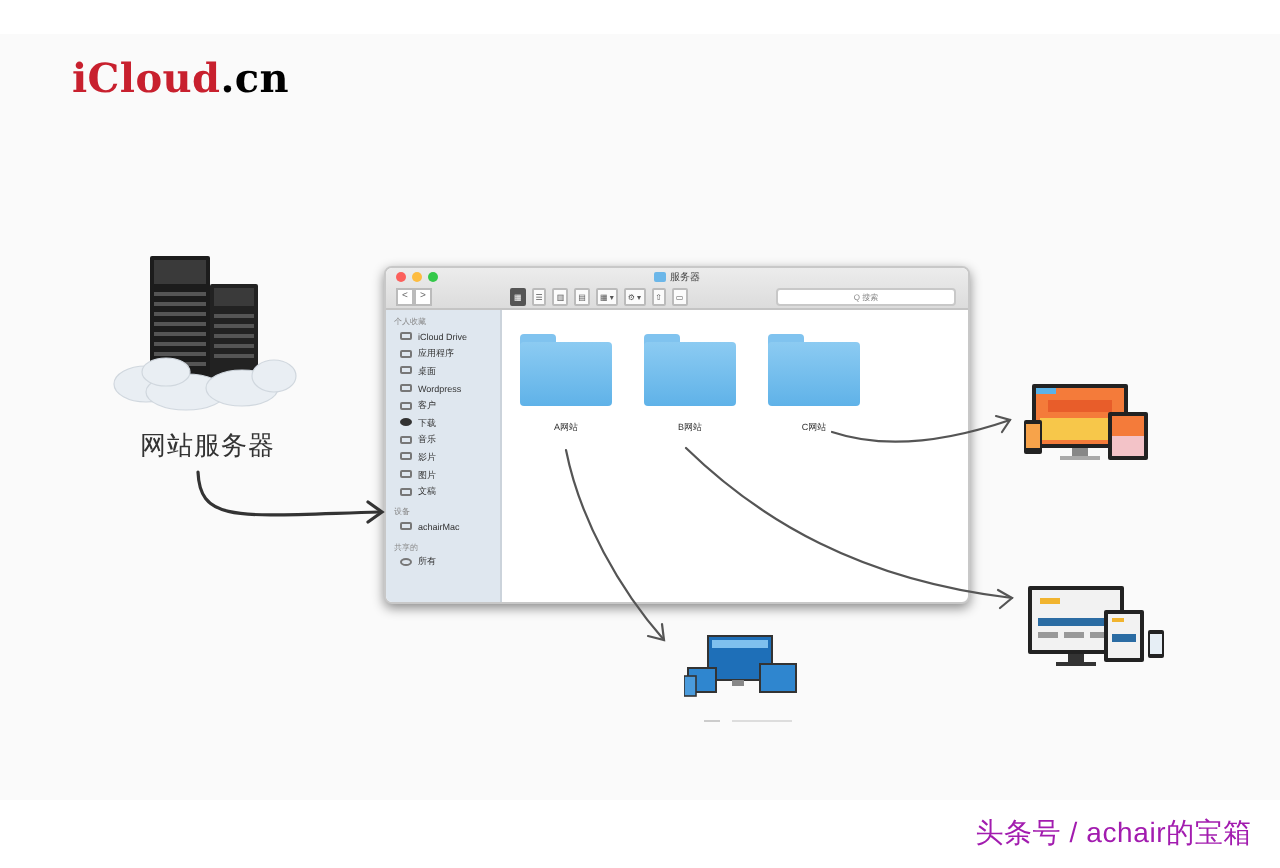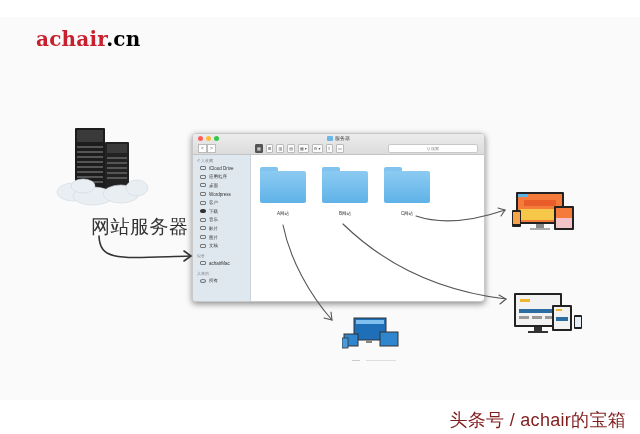--- a/index.html
+++ b/index.html
@@ -2,21 +2,21 @@
 <html><head>
 <meta charset="utf-8">
 <style>
   html, body { margin:0; padding:0; }
   body { width:640px; height:434px; background:#ffffff; position:relative; overflow:hidden; font-family:"Liberation Sans", sans-serif; }
   .slide { position:absolute; left:0; top:17px; width:640px; height:383px; background:#fafafa; }
   .logo { position:absolute; left:36px; top:27px; font-family:"DejaVu Serif", "Liberation Serif", serif; font-size:20px; font-weight:bold; letter-spacing:0.2px; }
   .logo .main { color:#c8202e; }
   .logo .dot { color:#000000; }
   .server-wrap { position:absolute; left:55px; top:128px; width:95px; height:80px; }
-  .server-label { position:absolute; left:70px; top:214px; font-size:19px; color:#333; letter-spacing:0.5px;margin-left:21px; }
+  .server-label { position:absolute; left:70px; top:214px; font-size:13px; color:#333; letter-spacing:0.5px; }
   .overlay { position:absolute; left:0; top:0; width:640px; height:434px; pointer-events:none; }
   .finder { position:absolute; left:192px; top:133px; width:291px; height:167px; background:#fff; border-radius:4px; box-shadow:0 2px 6px rgba(0,0,0,0.45); overflow:hidden; border:1px solid #c8c8c8; }
   .titlebar { position:absolute; left:0; top:0; width:100%; height:20px; background:linear-gradient(#ececec,#dcdcdc); border-bottom:1px solid #c4c4c4; }
   .lights { position:absolute; left:5px; top:2px; display:flex; gap:3px; }
   .light { width:5px; height:5px; border-radius:50%; }
   .title { position:absolute; left:0; right:0; top:1px; text-align:center; font-size:5px; color:#444; }
   .title .ficon { display:inline-block; width:6px; height:5px; background:#6cb7e9; border-radius:1px; vertical-align:middle; margin-right:2px; }
   .navbtns { position:absolute; left:5px; top:10px; display:flex; }
   .navbtn { width:7px; height:7px; border:1px solid #bbb; background:#fff; font-size:5px; line-height:7px; text-align:center; color:#666; }
   .tools { position:absolute; left:62px; top:10px; display:flex; gap:3px; }
@@ -26,29 +26,29 @@
   .sidebar { position:absolute; left:0; top:21px; width:57px; bottom:0; background:#dfe7ef; border-right:1px solid #cbd3db; }
   .sb-head { font-size:4px; color:#888; padding-left:4px; height:7px; line-height:7px; margin-top:2px; }
   .sb-item { display:flex; align-items:center; height:8.6px; padding-left:7px; font-size:4.5px; color:#333; }
   .sb-icon { display:inline-block; width:6px; height:4px; border:1px solid #777; border-radius:1px; margin-right:3px; box-sizing:border-box; font-size:4px; line-height:3px; text-align:center; color:#555; }
   .content { position:absolute; left:58px; top:21px; right:0; bottom:0; }
   .folder { position:absolute; width:46px; height:36px; }
   .folder .tab { position:absolute; left:0; top:0; width:18px; height:6px; background:#80c3ef; border-radius:2px 2px 0 0; }
   .folder .body { position:absolute; left:0; top:4px; width:46px; height:32px; background:linear-gradient(#8ccbf2,#5fb2e8); border-radius:2px; }
   .flabel { position:absolute; font-size:4.5px; color:#333; width:46px; text-align:center; }
   .device { position:absolute; }
-  .footer { position:absolute; right:14px; top:408px; font-size:18px; color:#7f1d1d; letter-spacing:0.3px;text-align:right; }
+  .footer { position:absolute; right:14px; top:408px; font-size:14px; color:#a21caf; letter-spacing:0.3px;text-align:right; }
 </style>
 </head>
 <body>
 
 <div class="slide"></div>
 
 <div class="logo">
-  <span class="main">achair</span><span class="dot">.cn</span>
+  <span class="main">iCloud</span><span class="dot">.cn</span>
 </div>
 
 <div class="server-wrap">
   <svg width="95" height="80" viewBox="0 0 95 80">
     <rect x="20" y="0" width="30" height="68" fill="#1c1c1c" rx="1"></rect>
     <rect x="22" y="2" width="26" height="12" fill="#3a3a3a"></rect>
     <g fill="#555">
       <rect x="22" y="18" width="26" height="2"></rect>
         <rect x="22" y="23" width="26" height="2"></rect>
       <rect x="22" y="28" width="26" height="2"></rect>

